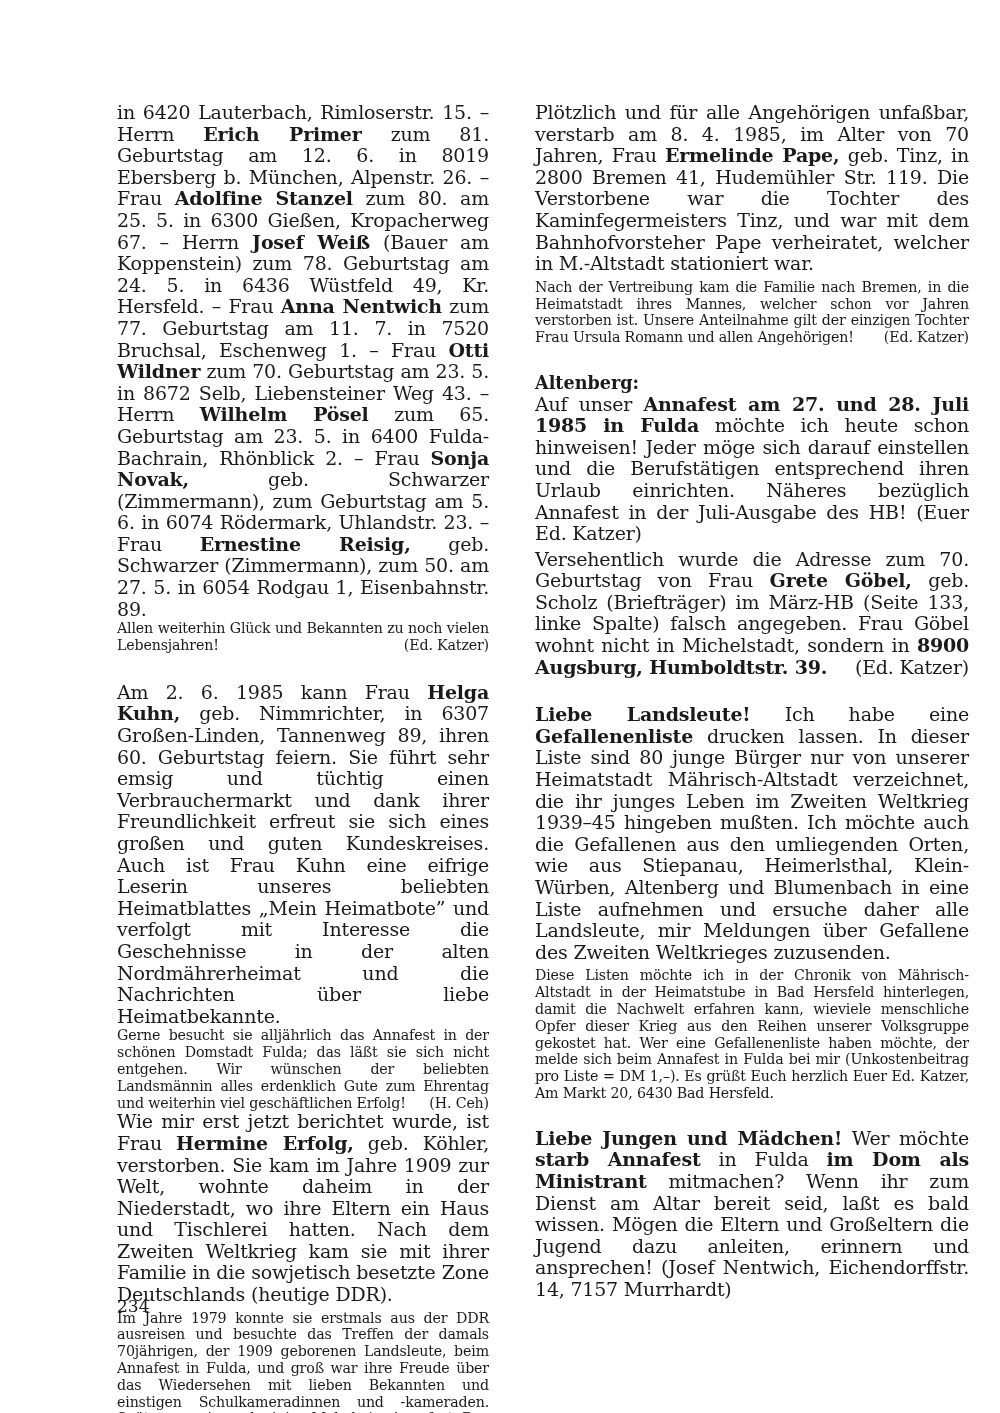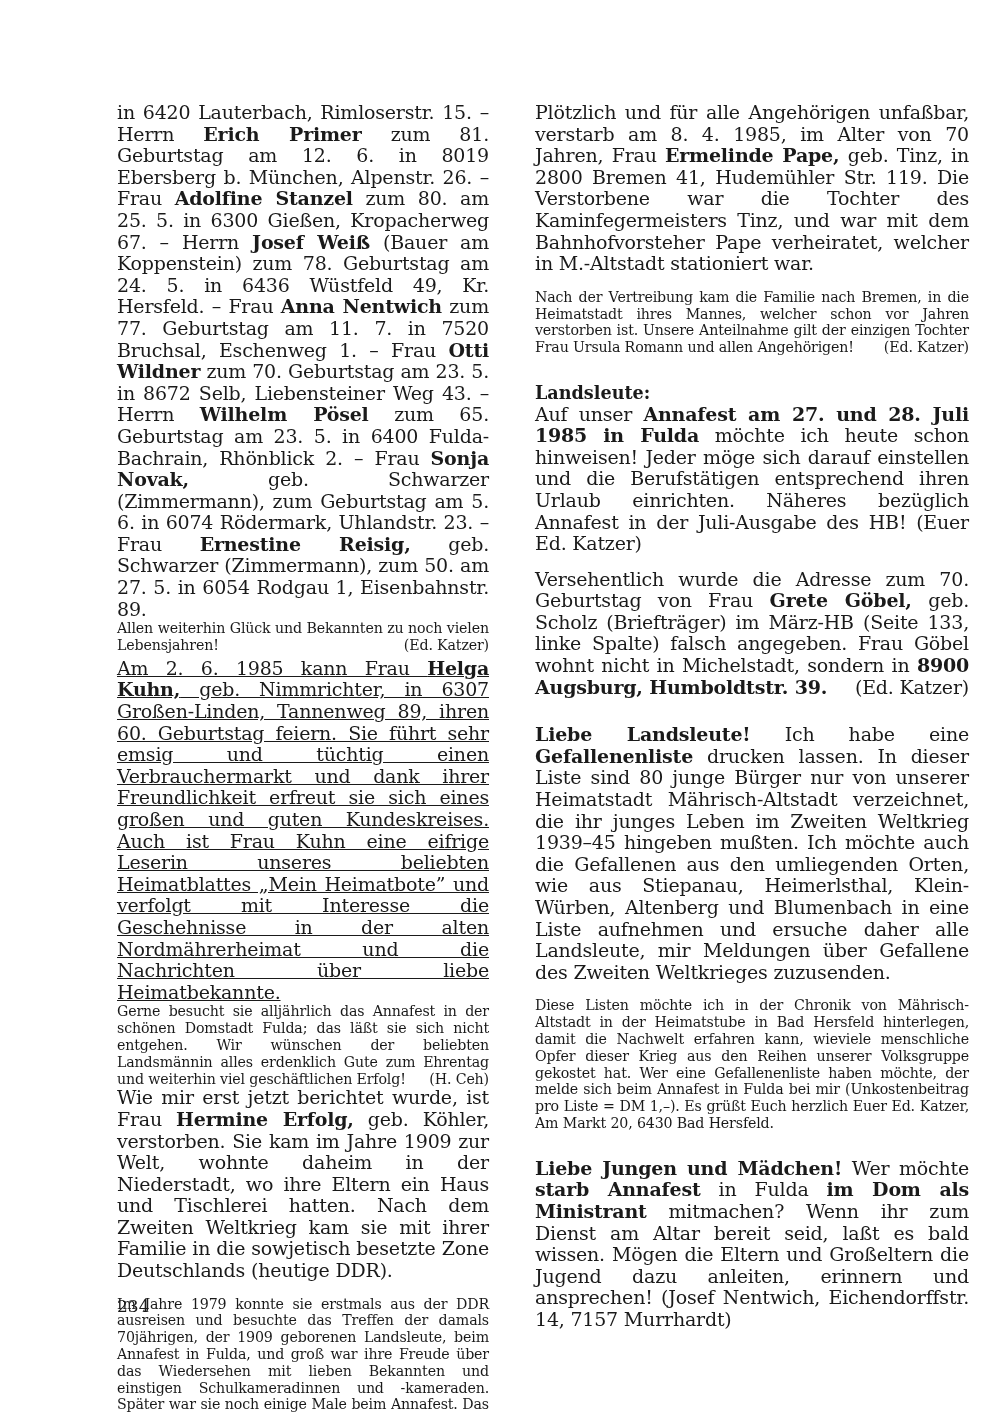--- a/index.html
+++ b/index.html
@@ -8,22 +8,22 @@
   .col { position: absolute; top: 102px; }
   .col-left { left: 117px; width: 372px; }
   .col-right { left: 535px; width: 434px; }
   p { margin: 0; text-align: justify; hyphens: manual; }
   .big { font-size: 19px; line-height: 21.6px; letter-spacing: -0.2px; }
   .small { font-size: 14.2px; line-height: 16.8px; letter-spacing: -0.15px; }
   .sig { display: inline-block; float: right; }
   .clear::after { content: ""; display: block; clear: both; }
   b { font-weight: bold; }
   .heading { font-weight: bold; font-size: 17.6px; line-height: 21.6px; }
-  .gap-s { margin-top: 14px; }
-  .gap-m { margin-top: 4px; text-decoration: underline; }
+  .gap-s { margin-top: 4px; }
+  .gap-m { margin-top: 28px; }
   .gap-l { margin-top: 26px; }
   .page-number { position: absolute; left: 117px; top: 1296px; font-size: 17px; }
 </style>
 </head>
 <body>
 
 <div class="col col-left">
   <p class="big">in 6420 Lauterbach, Rimloserstr. 15. – Herrn <b>Erich Primer</b> zum 81. Geburtstag am 12. 6. in 8019 Ebersberg b. München, Alpenstr. 26. – Frau <b>Adolfine Stanzel</b> zum 80. am 25. 5. in 6300 Gießen, Kropacherweg 67. – Herrn <b>Josef Weiß</b> (Bauer am Koppenstein) zum 78. Geburtstag am 24. 5. in 6436 Wüstfeld 49, Kr. Hersfeld. – Frau <b>Anna Nentwich</b> zum 77. Geburtstag am 11. 7. in 7520 Bruchsal, Eschenweg 1. – Frau <b>Otti Wildner</b> zum 70. Geburtstag am 23. 5. in 8672 Selb, Liebensteiner Weg 43. – Herrn <b>Wilhelm Pösel</b> zum 65. Geburtstag am 23. 5. in 6400 Fulda-Bachrain, Rhönblick 2. – Frau <b>Sonja Novak,</b> geb. Schwarzer (Zimmermann), zum Geburtstag am 5. 6. in 6074 Rödermark, Uhlandstr. 23. – Frau <b>Ernestine Reisig,</b> geb. Schwarzer (Zimmermann), zum 50. am 27. 5. in 6054 Rodgau 1, Eisenbahnstr. 89.</p>
   <p class="small clear">
     <span>Allen weiterhin Glück und Bekannten zu noch vielen Lebensjahren!</span>
@@ -40,21 +40,21 @@
   <p class="small gap-s">Im Jahre 1979 konnte sie erstmals aus der DDR ausreisen und besuchte das Treffen der damals 70jährigen, der 1909 geborenen Landsleute, beim Annafest in Fulda, und groß war ihre Freude über das Wiedersehen mit lieben Bekannten und einstigen Schulkameradinnen und -kameraden. Später war sie noch einige Male beim Annafest. Das waren für sie immer die schönsten Tage. Frau Melan starb im November 1984. Sie möge ruhen in Frieden! (Ber. von Ed. Katzer)</p>
 </div>
 
 <div class="col col-right">
   <p class="big">Plötzlich und für alle Angehörigen unfaßbar, verstarb am 8. 4. 1985, im Alter von 70 Jahren, Frau <b>Ermelinde Pape,</b> geb. Tinz, in 2800 Bremen 41, Hudemühler Str. 119. Die Verstorbene war die Tochter des Kaminfegermeisters Tinz, und war mit dem Bahnhofvorsteher Pape verheiratet, welcher in M.-Altstadt stationiert war.</p>
   <p class="small clear gap-s">
     <span>Nach der Vertreibung kam die Familie nach Bremen, in die Heimatstadt ihres Mannes, welcher schon vor Jahren verstorben ist. Unsere Anteilnahme gilt der einzigen Tochter Frau Ursula Romann und allen Angehörigen!</span>
     <span class="sig">(Ed. Katzer)</span>
   </p>
 
-  <div class="heading gap-l">Landsleute:</div>
+  <div class="heading gap-l">Altenberg:</div>
   <p class="big">Auf unser <b>Annafest am 27. und 28. Juli 1985 in Fulda</b> möchte ich heute schon hinweisen! Jeder möge sich darauf einstellen und die Berufstätigen entsprechend ihren Urlaub einrichten. Näheres bezüglich Annafest in der Juli-Ausgabe des HB! (Euer Ed. Katzer)</p>
   <p class="big gap-s clear">
     <span>Versehentlich wurde die Adresse zum 70. Geburtstag von Frau <b>Grete Göbel,</b> geb. Scholz (Briefträger) im März-HB (Seite 133, linke Spalte) falsch angegeben. Frau Göbel wohnt nicht in Michelstadt, sondern in <b>8900 Augsburg, Humboldtstr. 39.</b></span>
     <span class="sig">(Ed. Katzer)</span>
   </p>
 
   <p class="big gap-l"><b>Liebe Landsleute!</b> Ich habe eine <b>Gefallenenliste</b> drucken lassen. In dieser Liste sind 80 junge Bürger nur von unserer Heimatstadt Mährisch-Altstadt verzeichnet, die ihr junges Leben im Zweiten Weltkrieg 1939–45 hingeben mußten. Ich möchte auch die Gefallenen aus den umliegenden Orten, wie aus Stiepanau, Heimerlsthal, Klein-Würben, Altenberg und Blumenbach in eine Liste aufnehmen und ersuche daher alle Landsleute, mir Meldungen über Gefallene des Zweiten Weltkrieges zuzusenden.</p>
   <p class="small gap-s">Diese Listen möchte ich in der Chronik von Mährisch-Altstadt in der Heimatstube in Bad Hersfeld hinterlegen, damit die Nachwelt erfahren kann, wieviele menschliche Opfer dieser Krieg aus den Reihen unserer Volksgruppe gekostet hat. Wer eine Gefallenenliste haben möchte, der melde sich beim Annafest in Fulda bei mir (Unkostenbeitrag pro Liste = DM 1,–). Es grüßt Euch herzlich Euer Ed. Katzer, Am Markt 20, 6430 Bad Hersfeld.</p>
 
   <p class="big gap-l"><b>Liebe Jungen und Mädchen!</b> Wer möchte <b>starb Annafest</b> in Fulda <b>im Dom als Ministrant</b> mitmachen? Wenn ihr zum Dienst am Altar bereit seid, laßt es bald wissen. Mögen die Eltern und Großeltern die Jugend dazu anleiten, erinnern und ansprechen! (Josef Nentwich, Eichendorffstr. 14, 7157 Murrhardt)</p>

